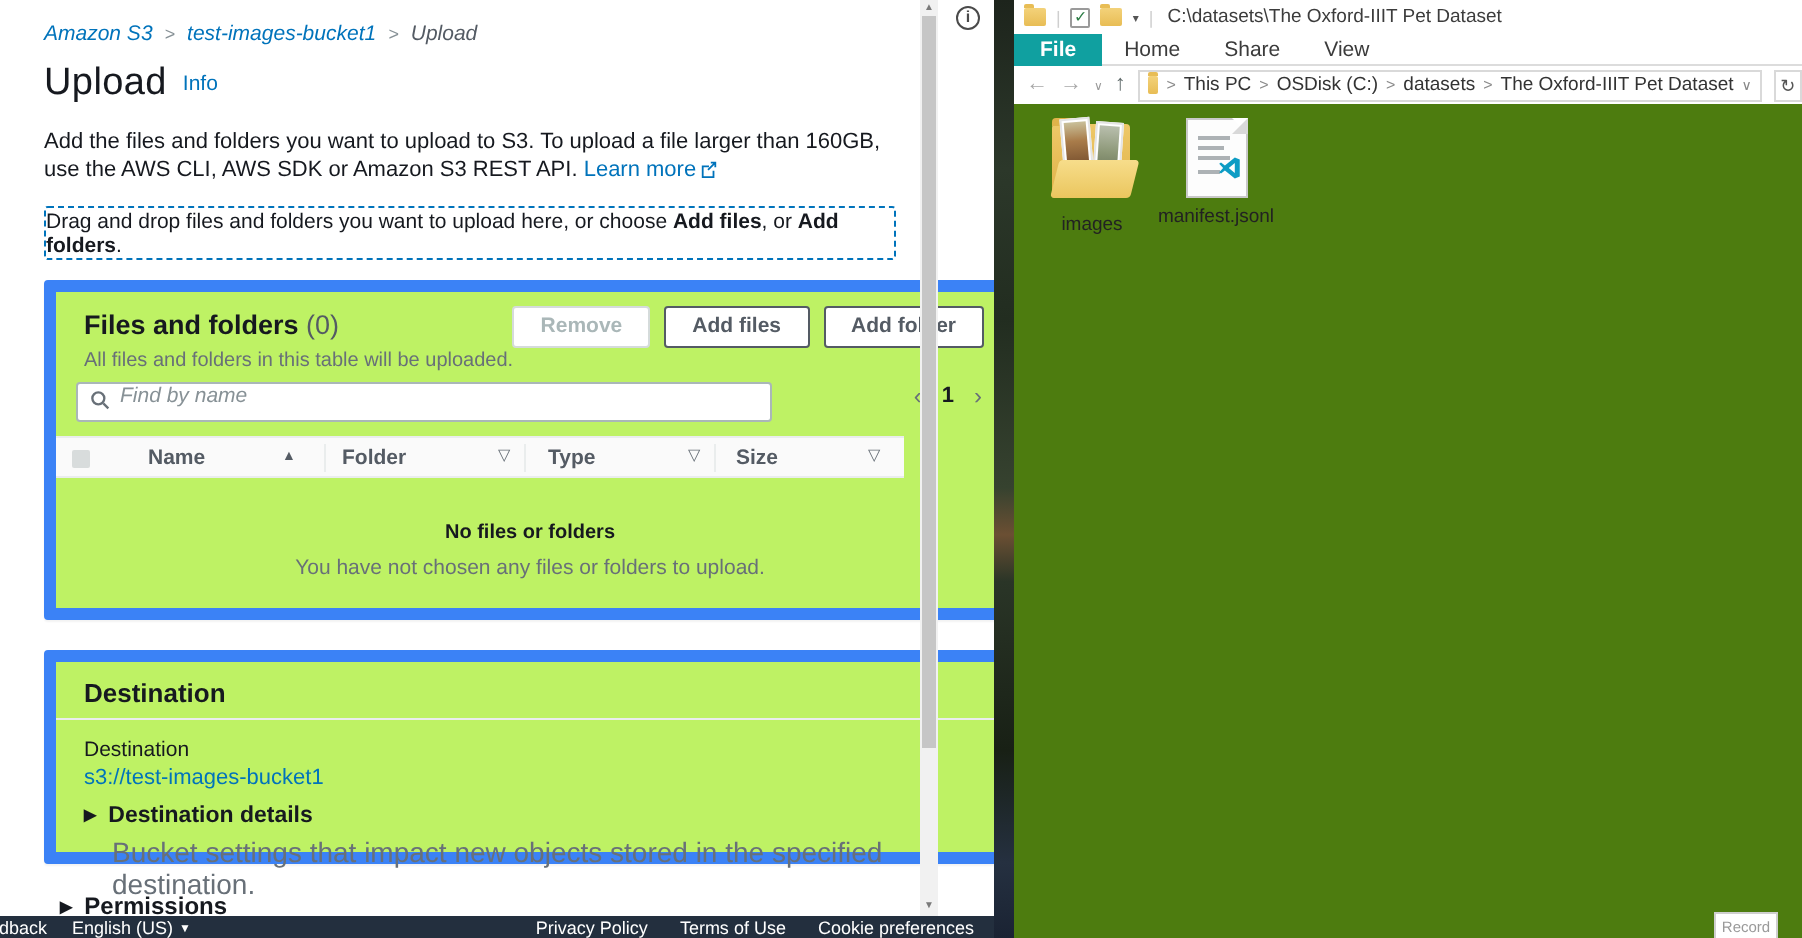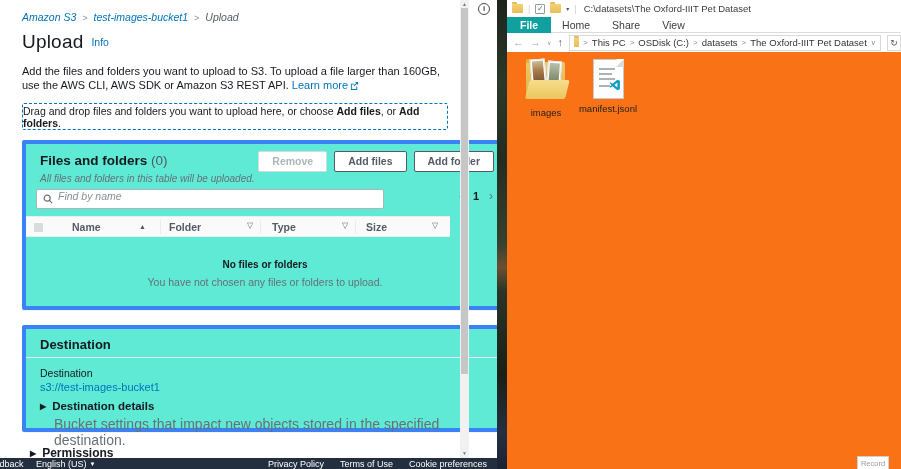--- a/index.html
+++ b/index.html
@@ -17,27 +17,27 @@
   .info-link { font-size:10.5px; color:#0073bb; margin-left:8px; vertical-align:2px; cursor:pointer; }
   .desc { position:absolute; left:22px; top:64px; width:424px; font-size:11px; line-height:14px; color:#16191f; }
   .desc a { color:#0073bb; text-decoration:none; cursor:pointer; }
   .ext-icon { display:inline-block; vertical-align:-1px; margin-left:2px; }
 
   .dropzone { position:absolute; left:22px; top:103px; width:426px; height:27px;
     border:1px dashed #0073bb; border-radius:2px; background:#fff;
     display:flex; align-items:center; justify-content:center; font-size:10.5px; color:#16191f; }
   .dropzone b { font-weight:bold; }
 
-  .card { position:absolute; left:22px; width:486px; background:#5eead4;
-    border:4px solid #3b82f6; border-radius:2px; box-shadow:0 1px 1px rgba(0,0,0,.05); }
+  .card { position:absolute; left:22px; width:486px; background:#bef264;
+    border:6px solid #3b82f6; border-radius:2px; box-shadow:0 1px 1px rgba(0,0,0,.05); }
   .files-card { top:140px; height:170px; }
   .fc-title { position:absolute; left:14px; top:9px; font-size:13.5px; color:#16191f; }
   .fc-title b { font-weight:bold; }
   .fc-count { font-weight:normal; color:#545b64; }
-  .fc-sub { position:absolute; left:14px; top:29px; font-size:10px; color:#687078;font-style:italic; }
+  .fc-sub { position:absolute; left:14px; top:29px; font-size:10px; color:#687078; }
   .btn-row { position:absolute; right:10px; top:7px; display:flex; gap:7px; }
   .aws-btn { height:21px; padding:0 13px; font-size:10.5px; font-weight:bold; font-family:inherit;
     background:#fff; border:1px solid #545b64; border-radius:2px; color:#545b64; cursor:pointer; line-height:19px; }
   .aws-btn.disabled { border-color:#d5dbdb; color:#aab7b8; cursor:default; }
   .search-box { position:absolute; left:10px; top:45px; width:348px; height:20px;
     border:1px solid #aab7b8; border-radius:2px; background:#fff; display:flex; align-items:flex-start; padding:0 6px; }
   .search-box input { border:none; outline:none; flex:1; font-size:10.5px; font-style:italic; color:#16191f;
     font-family:inherit; background:transparent; margin-left:5px; }
   .search-box input::placeholder { color:#879196; font-style:italic; }
   .pager { position:absolute; right:11px; top:46px; display:flex; align-items:center; gap:10px; font-size:11px; }
@@ -106,21 +106,21 @@
   .nav-ico.up { color:#5f6a6a; }
   .nav-caret { font-size:6px; color:#999; cursor:pointer; }
   .addr-box { height:16px; width:312px; border:1px solid #d9d9d9; display:flex; align-items:center;
     padding:0 4px; gap:4px; font-size:9.5px; color:#333; background:#fff; }
   .addr-sep { color:#8a8a8a; font-size:8px; }
   .addr-crumb { cursor:pointer; white-space:nowrap; }
   .addr-caret { margin-left:auto; font-size:7px; color:#888; cursor:pointer; }
   .refresh-box { height:16px; width:15px; border:1px solid #d9d9d9; display:flex; align-items:center;
     justify-content:center; font-size:9px; color:#555; cursor:pointer; }
 
-  .ex-content { position:absolute; left:0; top:52px; width:100%; height:417px; background:#f97316; }
+  .ex-content { position:absolute; left:0; top:52px; width:100%; height:417px; background:#4d7c0f; }
   .fx-item { position:absolute; top:4px; width:58px; display:flex; flex-direction:column; align-items:center; cursor:pointer; }
   .fx-item .label { margin-top:4px; font-size:9.5px; color:#222; }
   .item-images { left:10px; }
   .item-manifest { left:72px; }
 
   
   .folder-icon { position:relative; width:46px; height:47px; }
   .fi-back { position:absolute; left:3px; top:6px; width:39px; height:36px; background:linear-gradient(#eec868,#e0b34a);
     border-radius:2px; }
   .fi-back::before { content:""; position:absolute; left:0; top:-3px; width:16px; height:4px; background:#e0b34a; border-radius:2px 2px 0 0; }

